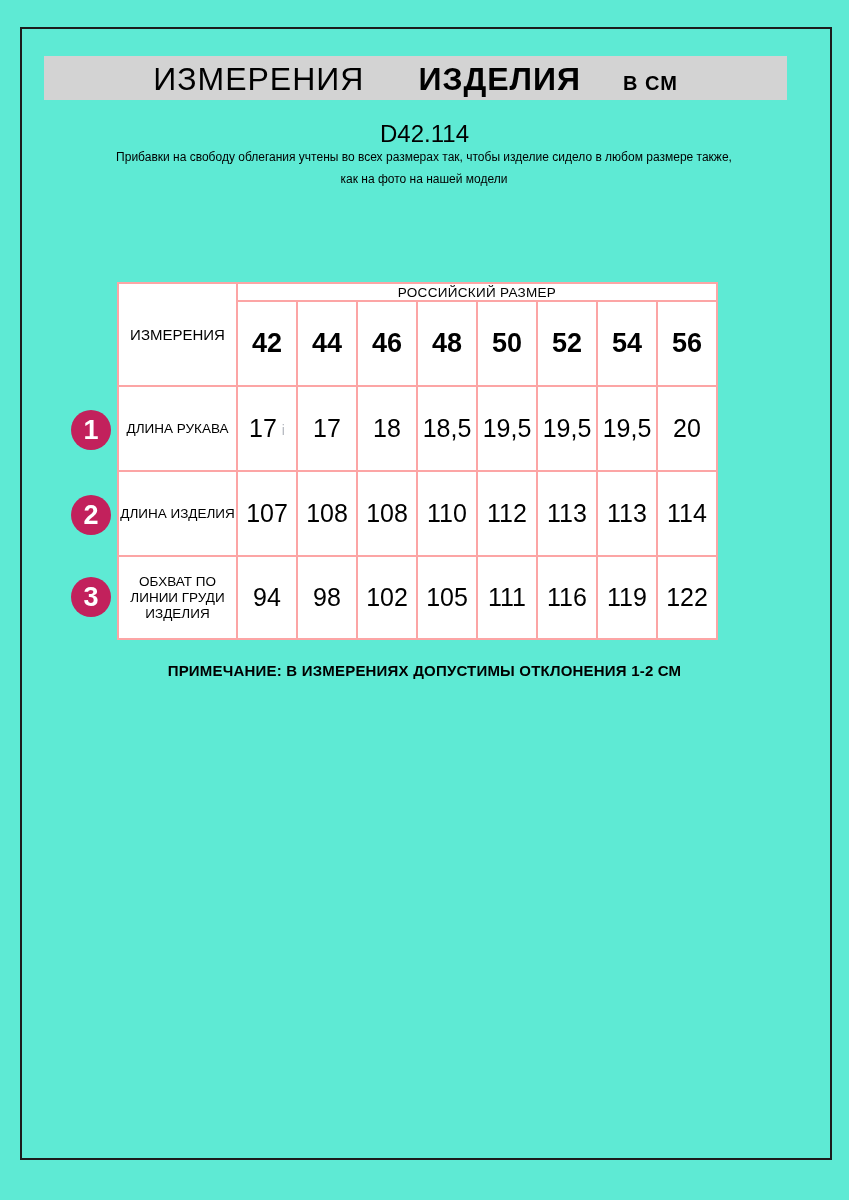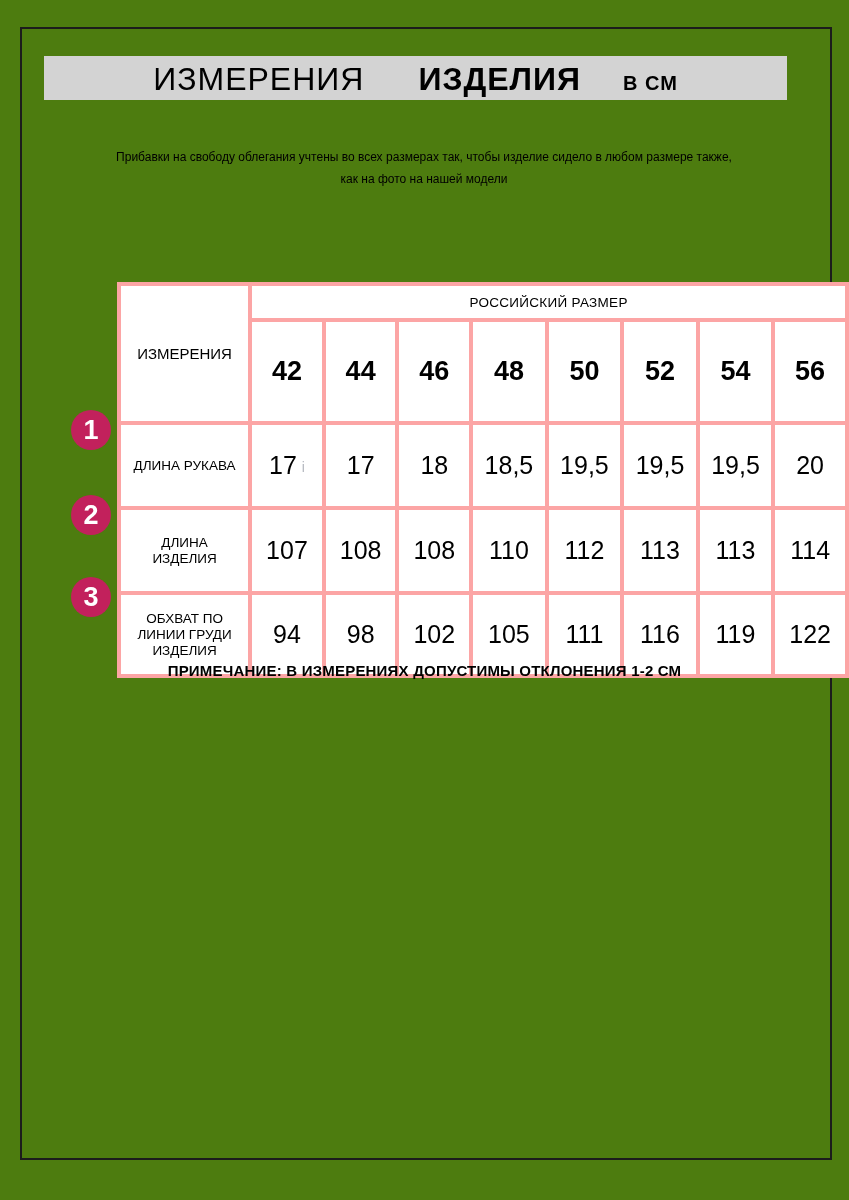--- a/index.html
+++ b/index.html
@@ -4,21 +4,21 @@
 <style>
   html, body {
     margin: 0; padding: 0;
     background: #ffffff;
     font-family: "Liberation Sans", "DejaVu Sans", sans-serif;
     color: #000;
   }
   .canvas {
     position: relative;
     width: 849px; height: 1200px;
-    background: #4d7c0f;
+    background: #5eead4;
     overflow: hidden;
   }
   .frame {
     position: absolute;
     left: 20px; top: 27px;
     width: 808px; height: 1129px;
     border: 2px solid #1c1c1c;
   }
   .title-band {
     position: absolute;
@@ -69,24 +69,24 @@
     line-height: 21.5px;
     font-weight: 400;
   }
   table.size-table {
     position: absolute;
     left: 117px; top: 282px;
     border-collapse: collapse;
     table-layout: fixed;
   }
   table.size-table td {
-    border: 4px solid #fca5a5;
+    border: 2px solid #fca5a5;
     text-align: center;
     vertical-align: middle;
-    padding: 8px;
+    padding: 0;
     background: #fff;
   }
   td.corner {
     width: 117px;
     font-size: 15px;
     font-weight: 400;
   }
   td.group {
     height: 16px;
     font-size: 13.5px;
@@ -151,20 +151,21 @@
   <div class="frame"></div>
 
   <div class="title-band">
     <div class="inner">
       <span class="title-main">ИЗМЕРЕНИЯ</span>
       <span class="title-emphasis">ИЗДЕЛИЯ</span>
       <span class="title-unit">В СМ</span>
     </div>
   </div>
 
+  <div class="product-code">D42.114</div>
 
   <div class="fit-description">Прибавки на свободу облегания учтены во всех размерах так, чтобы изделие сидело в любом размере также, как на фото на нашей модели</div>
 
   <table class="size-table">
     <tbody>
       <tr>
         <td class="corner" rowspan="2">ИЗМЕРЕНИЯ</td>
         <td class="group" colspan="8">РОССИЙСКИЙ РАЗМЕР</td>
       </tr>
       <tr class="sizes">

